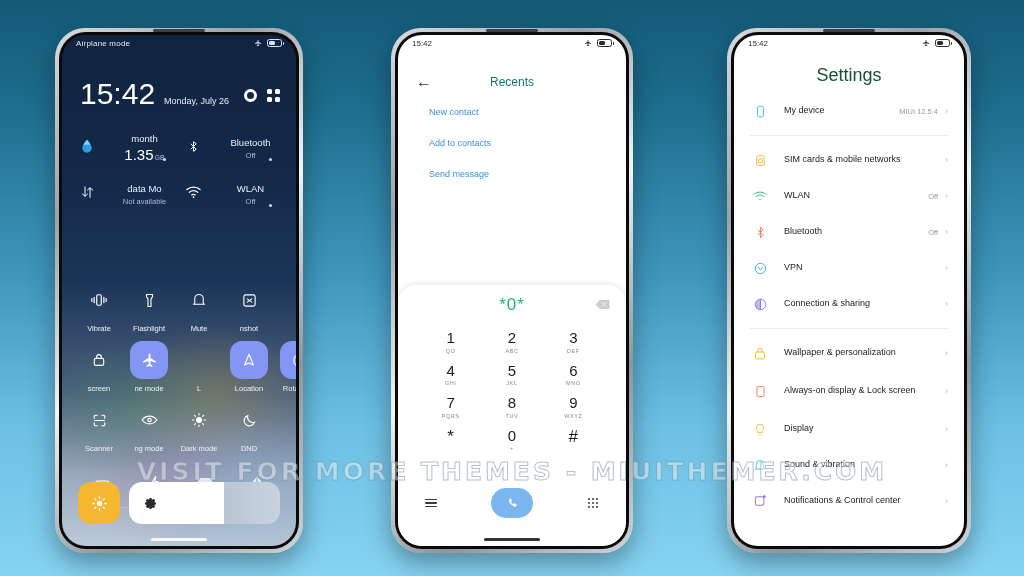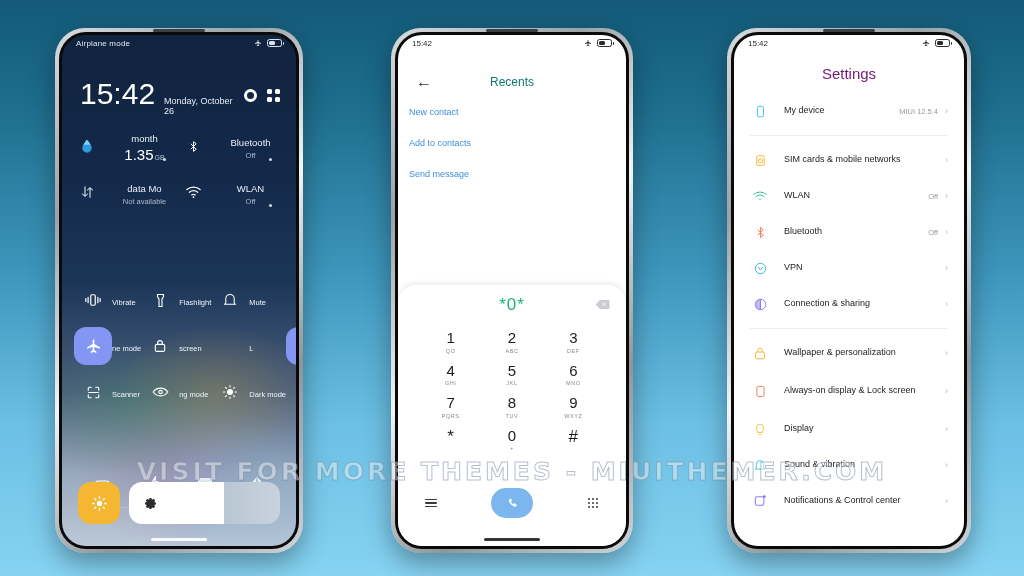--- a/index.html
+++ b/index.html
@@ -102,21 +102,21 @@
   .bt-unit { font-size: 7px; color:#b9c5d4; margin-left:1px; }
   .bt-dot { position:absolute; right: 16px; bottom: 8px; width: 3px; height:3px; border-radius:50%; background:#cfd9e6; }
   .bigtile-row { display:flex; }
   .bigtile-row > .bigtile { width: 50%; }
 
   .toggle-grid {
     position:absolute; top: 246px; left: 12px; right: -28px;
     display:grid; grid-template-columns: repeat(5, 1fr);
     row-gap: 8px;
   }
-  .tg { display:flex; align-items:center; }
+  .tg { display:flex; flex-direction:column; align-items:center; }
   .tg-ic {
     width: 38px; height: 38px; border-radius: 12px;
     display:flex; align-items:center; justify-content:center;
   }
   .tg-ic.on { background: #8496f4; }
   .tg-lbl { font-size: 7.5px; color:#eef3f9; margin-top: 5px; white-space:nowrap; }
 
   .mini-row {
     position:absolute; left: 14px; right: 14px; top: 440px;
     display:flex; justify-content:space-around; align-items:center;
@@ -130,21 +130,21 @@
     background: linear-gradient(90deg, #ffffff 0%, #ffffff 63%, #b9c6d3 63%, #c8d3de 100%);
     display:flex; align-items:center; padding-left: 14px;
   }
 
   
   #screen2 { background:#fff; color:#222; }
   #screen2 .statusbar { color:#2b2b2b; }
   .rec-header { position:absolute; top: 30px; left:0; right:0; height: 34px; display:flex; align-items:center; }
   .rec-back { position:absolute; left: 18px; font-size: 16px; color:#333; line-height:1; }
   .rec-title { width:100%; text-align:center; font-size: 12px; color:#0f766e; }
-  .rec-links { position:absolute; top: 72px; left: 11px; }
+  .rec-links { position:absolute; top: 72px; left: 31px; }
   .rec-link { font-size: 9px; color:#3f8fd8; margin-bottom: 21px; }
 
   .dialpanel {
     position:absolute; left:0; right:0; bottom:0; top: 250px;
     background:#fff; border-radius: 18px 18px 24px 24px;
     box-shadow: 0 -1px 6px rgba(0,0,0,.10);
   }
   .dial-display { height: 40px; display:flex; align-items:center; justify-content:center; position:relative; }
   .dial-number { font-size: 17px; color:#1bb573; letter-spacing: 1px; font-weight: 400; }
   .dial-del { position:absolute; right: 16px; top: 50%; transform:translateY(-50%); }
@@ -156,21 +156,21 @@
   .dial-actions { position:absolute; left:0; right:0; bottom: 28px; display:flex; align-items:center; justify-content:space-around; }
   .call-btn { width: 42px; height: 30px; border-radius: 15px; background:#7cb6ef; display:flex; align-items:center; justify-content:center; }
   .menu-lines { display:flex; flex-direction:column; gap:2px; }
   .menu-lines i { display:block; width:12px; height:1.6px; background:#3a3a3a; border-radius:1px; }
   .kp-grid { display:grid; grid-template-columns:repeat(3,1fr); gap:1.6px; width:11px; }
   .kp-grid i { width:2.2px; height:2.2px; background:#3a3a3a; border-radius:50%; display:block; }
 
   
   #screen3 { background:#fff; color:#1c1c1c; }
   #screen3 .statusbar { color:#2b2b2b; }
-  .set-title { position:absolute; top: 30px; left:0; right:0; text-align:center; font-size: 15px; color:#701a75; }
+  .set-title { position:absolute; top: 30px; left:0; right:0; text-align:center; font-size: 18px; color:#14532d; }
   .set-list { position:absolute; top: 58px; left:0; right:0; bottom:0; }
   .set-row { display:flex; align-items:center; padding: 0 16px; height: 36px; position:relative; }
   .set-row.tall { height: 40px; }
   .set-ic { width: 20px; height:20px; flex:0 0 20px; display:flex; align-items:center; justify-content:center; border-radius:6px; }
   .set-lbl { font-size: 9px; color:#1c1c1c; margin-left: 14px; flex:1; line-height: 1.25; }
   .set-val { font-size: 7.5px; color:#9a9a9a; margin-right: 7px; white-space:nowrap; }
   .chev { color:#b6b6b6; font-size:9px; line-height:1; }
   .set-sep { height:1px; background:#ececec; margin: 6px 16px 6px 16px; }
 
   
@@ -196,21 +196,21 @@
         <span class="sb-right">
           <svg width="8" height="8" viewBox="0 0 24 24" fill="currentColor">
               <path d="M12 2c-.7 0-1.2.6-1.2 1.3v5.2L3 13v2l7.8-2.3v4.6L8 19.2V21l4-1.1L16 21v-1.8l-2.8-1.9v-4.6L21 15v-2l-7.8-4.5V3.3C13.2 2.6 12.7 2 12 2z"></path>
             </svg>
           <span class="batt"></span>
         </span>
       </div>
 
       <div class="clock-row">
         <span class="clock-time">15:42</span>
-        <span class="clock-date">Monday, October 26</span>
+        <span class="clock-date">Monday, July 26</span>
         <span class="clock-icons">
           <span class="ic-circle"></span>
           <span class="ic-grid">
               <i></i>
               <i></i>
               <i></i>
               <i></i>
             </span>
         </span>
       </div>
@@ -309,35 +309,35 @@
               </svg>
           </span>
           <span class="tg-lbl">nshot</span>
         </div>
         <div class="tg">
           <span class="tg-ic"></span>
 
         </div>
 
         <div class="tg">
+          <span class="tg-ic">
+            <svg width="14" height="16" viewBox="0 0 18 20" fill="none" stroke="#fff" stroke-width="1.5">
+                <rect x="3" y="8" width="12" height="9" rx="2"></rect>
+                <path d="M6 8V6a3 3 0 0 1 6 0v2"></path>
+              </svg>
+          </span>
+          <span class="tg-lbl">screen</span>
+        </div>
+        <div class="tg">
           <span class="tg-ic on">
             <svg width="17" height="17" viewBox="0 0 24 24" fill="#fff">
                 <path d="M12 2c-.7 0-1.2.6-1.2 1.3v5.2L3 13v2l7.8-2.3v4.6L8 19.2V21l4-1.1L16 21v-1.8l-2.8-1.9v-4.6L21 15v-2l-7.8-4.5V3.3C13.2 2.6 12.7 2 12 2z"></path>
               </svg>
           </span>
           <span class="tg-lbl">ne mode</span>
-        </div>
-        <div class="tg">
-          <span class="tg-ic">
-            <svg width="14" height="16" viewBox="0 0 18 20" fill="none" stroke="#fff" stroke-width="1.5">
-                <rect x="3" y="8" width="12" height="9" rx="2"></rect>
-                <path d="M6 8V6a3 3 0 0 1 6 0v2"></path>
-              </svg>
-          </span>
-          <span class="tg-lbl">screen</span>
         </div>
         <div class="tg">
           <span class="tg-ic"></span>
           <span class="tg-lbl">L</span>
         </div>
         <div class="tg">
           <span class="tg-ic on">
             <svg width="16" height="16" viewBox="0 0 22 22" fill="none" stroke="#fff" stroke-width="1.6" stroke-linejoin="round">
                 <path d="M11 3l6 15-6-3-6 3z"></path>
               </svg>

